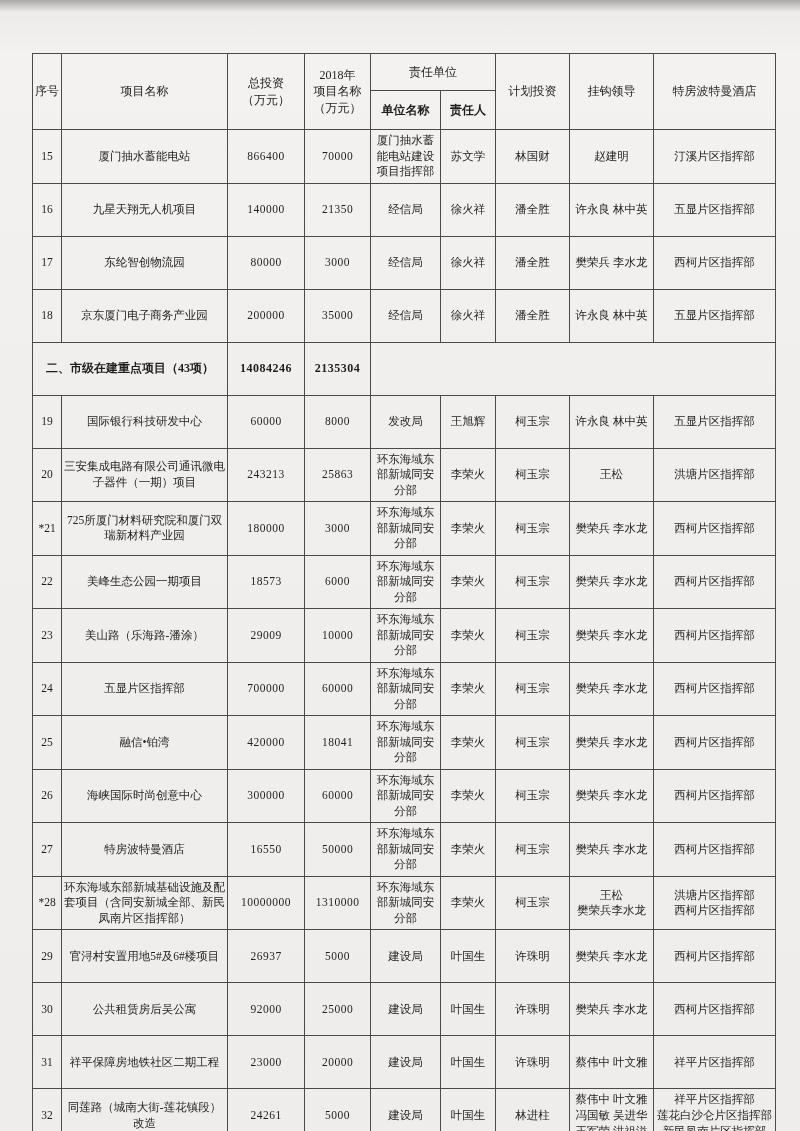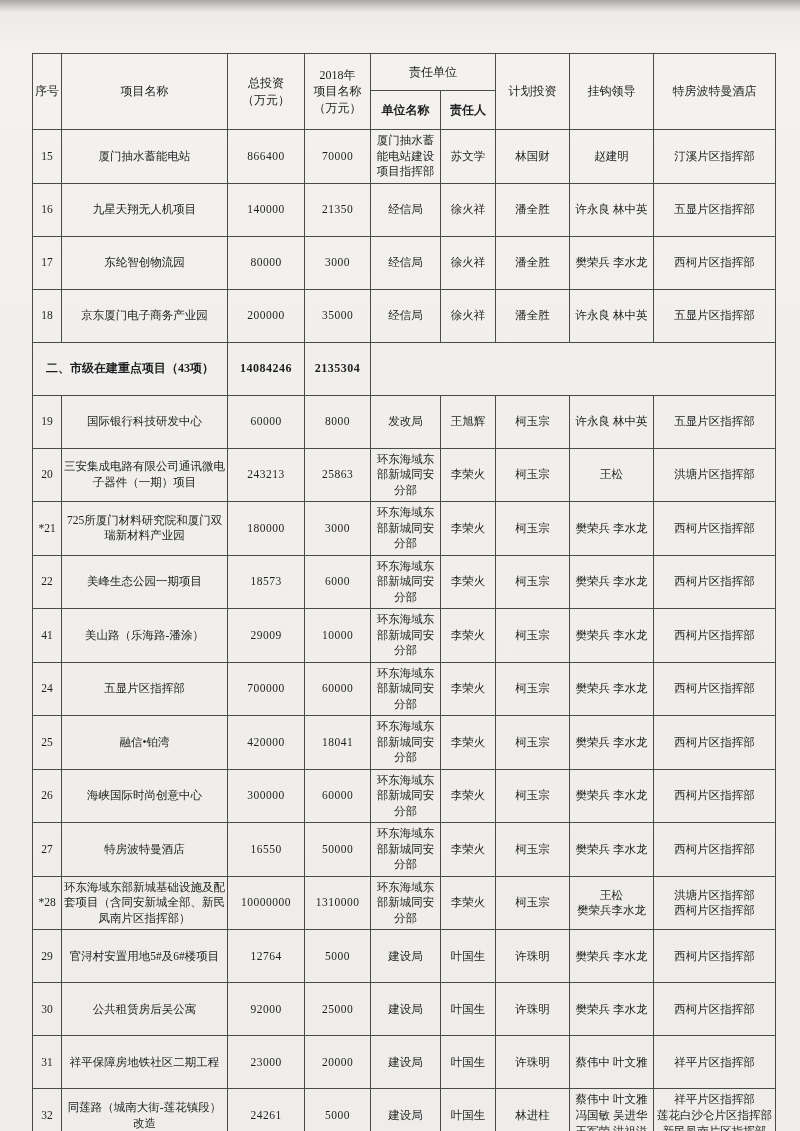--- a/index.html
+++ b/index.html
@@ -158,21 +158,21 @@
           <td class="cell-left">美峰生态公园一期项目</td>
           <td class="num">18573</td>
           <td class="num">6000</td>
           <td>环东海域东部新城同安分部</td>
           <td>李荣火</td>
           <td>柯玉宗</td>
           <td>樊荣兵 李水龙</td>
           <td>西柯片区指挥部</td>
         </tr>
         <tr>
-          <td>41</td>
+          <td>23</td>
           <td class="cell-left">美山路（乐海路-潘涂）</td>
           <td class="num">29009</td>
           <td class="num">10000</td>
           <td>环东海域东部新城同安分部</td>
           <td>李荣火</td>
           <td>柯玉宗</td>
           <td>樊荣兵 李水龙</td>
           <td>西柯片区指挥部</td>
         </tr>
         <tr>
@@ -228,21 +228,21 @@
           <td>李荣火</td>
           <td>柯玉宗</td>
           <td>王松
 樊荣兵李水龙</td>
           <td>洪塘片区指挥部
 西柯片区指挥部</td>
         </tr>
         <tr>
           <td>29</td>
           <td class="cell-left">官浔村安置用地5#及6#楼项目</td>
-          <td class="num">12764</td>
+          <td class="num">26937</td>
           <td class="num">5000</td>
           <td>建设局</td>
           <td>叶国生</td>
           <td>许珠明</td>
           <td>樊荣兵 李水龙</td>
           <td>西柯片区指挥部</td>
         </tr>
         <tr>
           <td>30</td>
           <td class="cell-left">公共租赁房后吴公寓</td>

